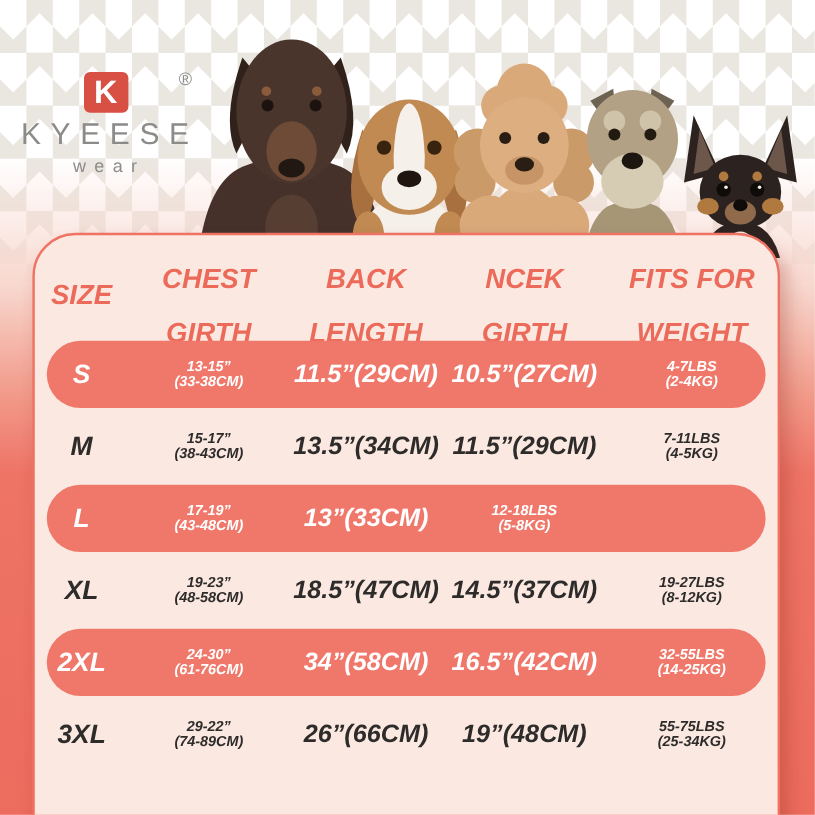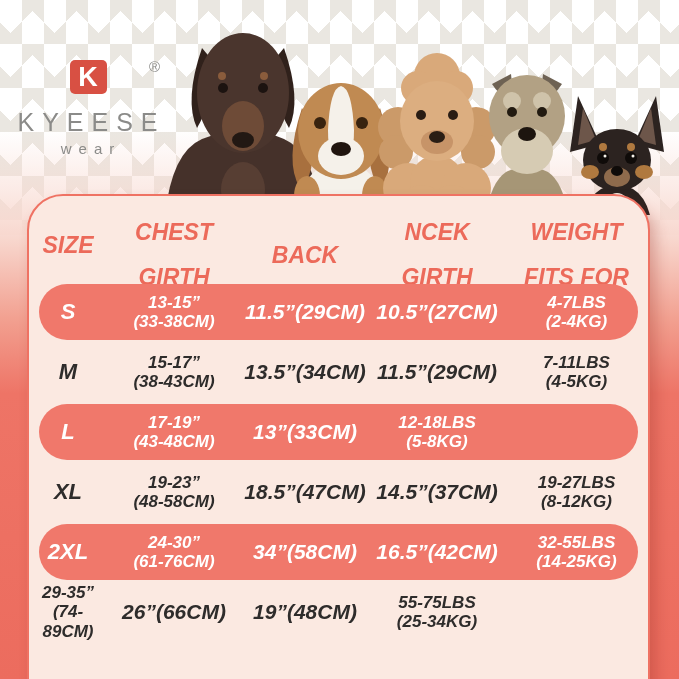--- a/index.html
+++ b/index.html
@@ -13,37 +13,37 @@
       linear-gradient(135deg,#eae7e1 25%,transparent 25%,transparent 75%,#eae7e1 75%);
     background-size:44px 44px;background-position:0 0,22px 0;}
   .houndstooth::after{content:"";position:absolute;inset:0;
     background:linear-gradient(180deg,rgba(255,255,255,0) 0%,rgba(255,255,255,0) 55%,rgba(248,216,207,.55) 82%,#f8d8cf 100%);}
   .dogs{position:absolute;left:0;top:0;z-index:1;}
   
   .logo{position:absolute;left:10px;top:60px;width:156px;text-align:center;z-index:3;}
   .logo-k{width:37px;height:34px;margin:0 auto;background:var(--logo-red,#d85043);color:#fff;
     font-weight:bold;font-size:27px;line-height:34px;border-radius:5px;}
   .reg{position:absolute;right:6px;top:-2px;color:var(--logo-gray,#8b8b89);font-size:15px;font-weight:normal;}
-  .logo-name{margin-top:14px;font-size:25px;color:var(--logo-gray,#8b8b89);letter-spacing:8px;padding-left:7px;font-weight:normal;}
+  .logo-name{margin-top:4px;font-size:25px;color:var(--logo-gray,#8b8b89);letter-spacing:8px;padding-left:7px;font-weight:normal;}
   .logo-tag{margin-top:3px;font-size:15px;color:var(--logo-gray,#8b8b89);letter-spacing:7px;padding-left:6px;}
   
   .panel{position:absolute;left:27px;top:194px;width:623px;height:529px;box-sizing:border-box;z-index:2;
     background:var(--panel-bg,#fbe9e1);border:2px solid var(--panel-border,#ef7263);border-radius:36px;
     box-shadow:6px 9px 14px rgba(150,45,35,.30);padding-top:4px;font-style:italic;}
   .thead,.trow{display:grid;grid-template-columns:78px 134px 128px 136px 143px;align-items:center;}
   .thead{height:82px;color:var(--header-text,#ec6a5a);font-weight:bold;font-size:23px;}
   .th{text-align:center;line-height:1.1;}
   .th span{display:block;margin-top:20px;}
   .trow{height:60px;position:relative;font-weight:bold;color:var(--dark-text,#2e2c2b);}
   .trow.hl{color:#ffffff;}
   .trow.hl::before{content:"";position:absolute;left:10px;right:10px;top:2px;bottom:2px;
     background:var(--row-highlight,#f0786b);border-radius:28px;}
   .td{position:relative;text-align:center;font-size:21px;line-height:1.12;}
   .td.size{font-size:22px;}
-  .td span{display:block;font-size:17px;}
+  .td span{display:block;font-size:12px;}
 </style>
 </head>
 <body>
 
 <div class="stage">
 
   <div class="houndstooth"></div>
 
   <svg class="dogs" viewBox="0 0 679 215" width="679" height="215" aria-hidden="true">
     <g>
@@ -133,28 +133,29 @@
 
   <div class="panel">
     <div class="thead">
       <div class="th">SIZE</div>
       <div class="th">
           <span>CHEST</span>
           <span>GIRTH</span>
         </div>
       <div class="th">
           <span>BACK</span>
+          <span>LENGTH</span>
         </div>
       <div class="th">
           <span>NCEK</span>
           <span>GIRTH</span>
         </div>
       <div class="th">
+          <span>FITS FOR</span>
           <span>WEIGHT</span>
-          <span>FITS FOR</span>
         </div>
     </div>
 
     <div class="trow hl">
       <div class="td size">S</div>
       <div class="td">
           <span>13-15”</span>
           <span>(33-38CM)</span>
         </div>
       <div class="td">11.5”(29CM)</div>
@@ -214,22 +215,23 @@
         </div>
       <div class="td">34”(58CM)</div>
       <div class="td">16.5”(42CM)</div>
       <div class="td">
           <span>32-55LBS</span>
           <span>(14-25KG)</span>
         </div>
     </div>
 
     <div class="trow">
-      <div class="td">
-          <span>29-35”</span>
+      <div class="td size">3XL</div>
+      <div class="td">
+          <span>29-22”</span>
           <span>(74-89CM)</span>
         </div>
       <div class="td">26”(66CM)</div>
       <div class="td">19”(48CM)</div>
       <div class="td">
           <span>55-75LBS</span>
           <span>(25-34KG)</span>
         </div>
     </div>
   </div>

